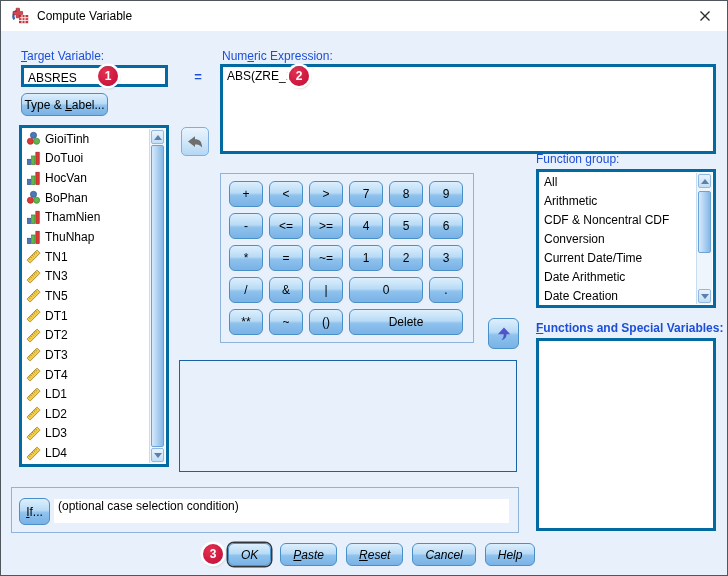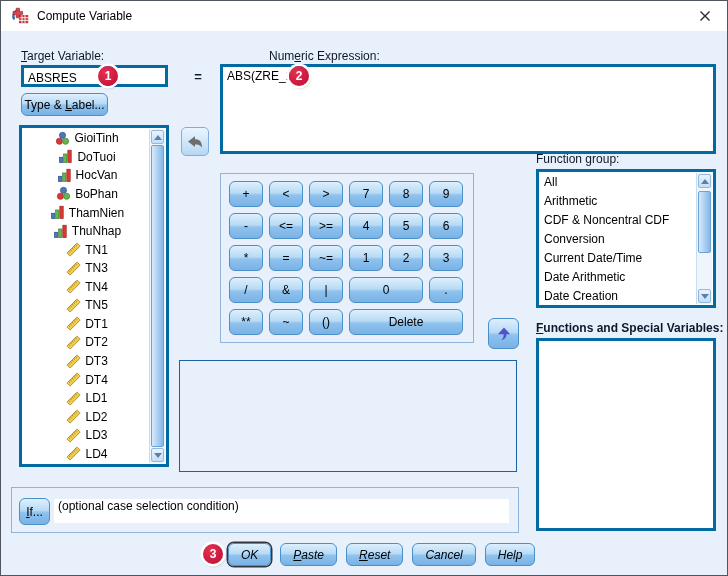--- a/index.html
+++ b/index.html
@@ -8,21 +8,21 @@
   #window {
     position:relative; width:728px; height:576px; background:#e8f1fb;
     border:1px solid #4f565e; overflow:hidden;
   }
   
   .titlebar { position:absolute; left:0; top:0; right:0; height:30px; background:#fff; display:flex; align-items:center; }
   .titlebar .app-ic { width:18px; height:18px; margin:0 8px 0 10px; }
   .titlebar .t-text { font-size:12px; color:#000; }
   .close-btn { position:absolute; right:0; top:0; width:45px; height:29px; display:flex; align-items:center; justify-content:center; cursor:default; }
   
-  .lbl { position:absolute; white-space:nowrap; color:#0f172a; }
+  .lbl { position:absolute; white-space:nowrap; color:#1d4ed8; }
   .mn { text-decoration:underline; }
   .whitebox { background:#fff; border:3px solid #0369a1; }
   .groupbox { position:absolute; border:1px solid #8fb3d9; }
   .btn {
     display:flex; align-items:center; justify-content:center;
     background:linear-gradient(180deg,#ddeffd 0%, #b9dbf6 45%, #8fc2ed 55%, #79b2e6 100%);
     border:1px solid #4a90c8; border-radius:6px; color:#000; cursor:default; white-space:nowrap;
   }
   .btn.default { box-shadow:0 0 0 1.5px #33383d; }
   .pale {
@@ -30,21 +30,21 @@
     border:1px solid #7fafde;
   }
   
   #target-field { position:absolute; left:20px; top:64px; width:147px; height:22px; padding:3px 4px; }
   #equals { position:absolute; left:185px; top:68px; width:24px; text-align:center; font-size:13px; font-weight:bold; }
   #type-label-btn { position:absolute; left:20px; top:92px; width:87px; height:23px; font-size:12px; }
   #expr-box { position:absolute; left:219px; top:63px; width:496px; height:90px; padding:2px 4px; }
   .caret { display:inline-block; width:1px; height:13px; background:#000; vertical-align:-2px; }
   
   #var-list { position:absolute; left:18px; top:124px; width:150px; height:342px; overflow:hidden; }
-  .var-rows { position:absolute; left:1px; top:1px; right:18px; bottom:1px; display:flex; flex-direction:column;align-items:center; }
+  .var-rows { position:absolute; left:1px; top:1px; right:18px; bottom:1px; display:flex; flex-direction:column; }
   .var-row { flex:1; display:flex; align-items:center; gap:4px; padding-left:3px; overflow:hidden; }
   .vicon { width:15px; height:15px; flex:0 0 15px; }
   .vicon svg { display:none; width:15px; height:15px; }
   .var-row.nominal .ic-nominal { display:block; }
   .var-row.ordinal .ic-ordinal { display:block; }
   .var-row.scale   .ic-scale   { display:block; }
   
   .vscroll { position:absolute; top:1px; right:1px; bottom:1px; width:16px; background:#eef5fc; border-left:1px solid #c7dcf0; }
   .sb-btn { position:absolute; left:1px; right:1px; height:14px; display:flex; align-items:center; justify-content:center;
             background:linear-gradient(180deg,#e9f3fd,#c4def5); border:1px solid #8fb9e2; border-radius:2px; }
@@ -105,21 +105,21 @@
     </div>
   </div>
 
   <div class="lbl" style="left:20px; top:48px;"><span></span><span class="mn">T</span><span>arget Variable:</span></div>
   <div id="target-field" class="whitebox"><span>ABSRES</span></div>
   <div id="equals" class="lbl">=</div>
   <div id="type-label-btn" class="btn">
       <span><span>Type &amp; </span><span class="mn">L</span><span>abel...</span></span>
     </div>
 
-  <div class="lbl" style="left:221px; top:48px;margin-left:47px;"><span>Num</span><span class="mn">e</span><span>ric Expression:</span></div>
+  <div class="lbl" style="left:221px; top:48px;"><span>Num</span><span class="mn">e</span><span>ric Expression:</span></div>
   <div id="expr-box" class="whitebox"><span>ABS(ZRE_1)</span><span class="caret"></span></div>
 
   <div id="move-left-btn" class="btn pale">
     <svg width="18" height="14" viewBox="0 0 18 14">
       <path d="M2 6.5 L9 1.2 V4.2 C13.5 4.2 16 6.3 16 12.6 C14 9.8 12 9.4 9 9.4 V12 Z" fill="#6e6e6e"></path>
     </svg>
   </div>
 
   <div id="var-list" class="whitebox">
     <div class="var-rows">
@@ -220,32 +220,20 @@
             <svg class="ic-scale" viewBox="0 0 16 16">
               <g transform="rotate(-45 8 8)">
                 <rect x="0.4" y="5.8" width="15.2" height="4.6" rx="0.5" fill="#f4ce4a" stroke="#9b7b23" stroke-width="0.8"></rect>
                 <path d="M3 5.8 V8 M5.5 5.8 V8 M8 5.8 V8 M10.5 5.8 V8 M13 5.8 V8" stroke="#9b7b23" stroke-width="0.8" fill="none"></path>
               </g>
             </svg>
           </span>
           <span>TN3</span>
         </div>
 
-        <div class="var-row scale">
-          <span class="vicon">
-
-            <svg class="ic-scale" viewBox="0 0 16 16">
-              <g transform="rotate(-45 8 8)">
-                <rect x="0.4" y="5.8" width="15.2" height="4.6" rx="0.5" fill="#f4ce4a" stroke="#9b7b23" stroke-width="0.8"></rect>
-                <path d="M3 5.8 V8 M5.5 5.8 V8 M8 5.8 V8 M10.5 5.8 V8 M13 5.8 V8" stroke="#9b7b23" stroke-width="0.8" fill="none"></path>
-              </g>
-            </svg>
-          </span>
-          <span>TN4</span>
-        </div>
 
         <div class="var-row scale">
           <span class="vicon">
 
             <svg class="ic-scale" viewBox="0 0 16 16">
               <g transform="rotate(-45 8 8)">
                 <rect x="0.4" y="5.8" width="15.2" height="4.6" rx="0.5" fill="#f4ce4a" stroke="#9b7b23" stroke-width="0.8"></rect>
                 <path d="M3 5.8 V8 M5.5 5.8 V8 M8 5.8 V8 M10.5 5.8 V8 M13 5.8 V8" stroke="#9b7b23" stroke-width="0.8" fill="none"></path>
               </g>
             </svg>

